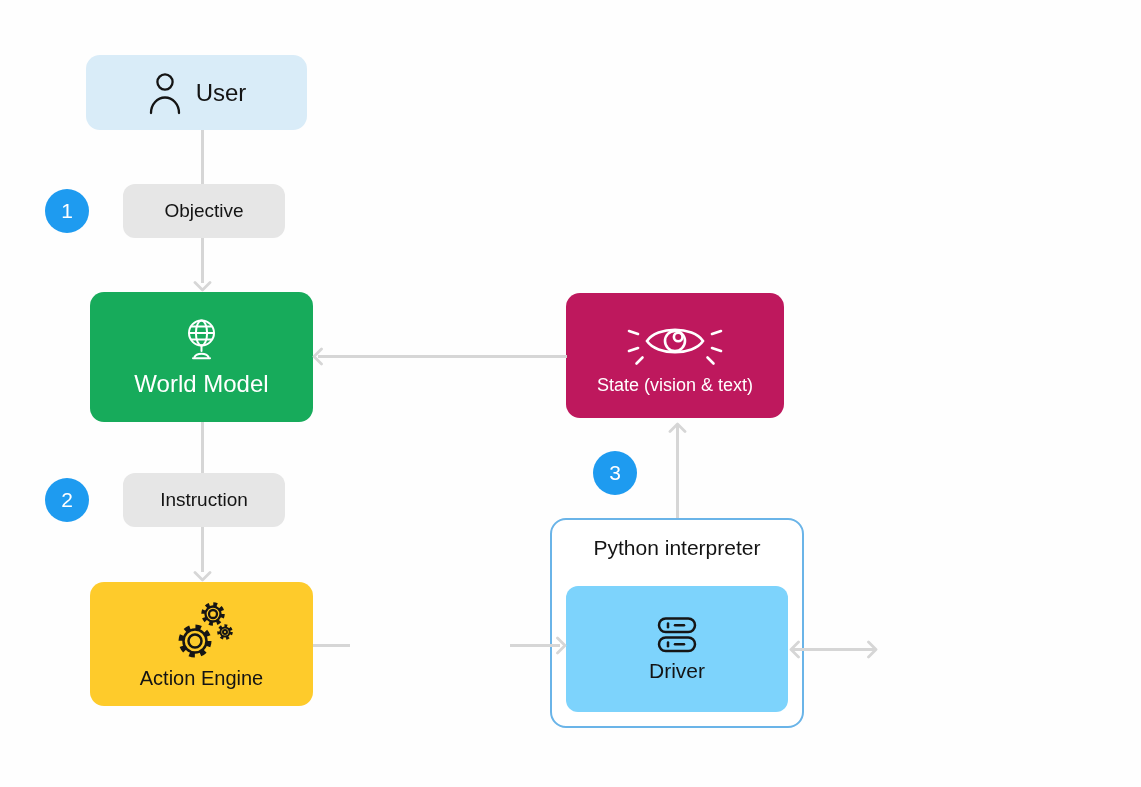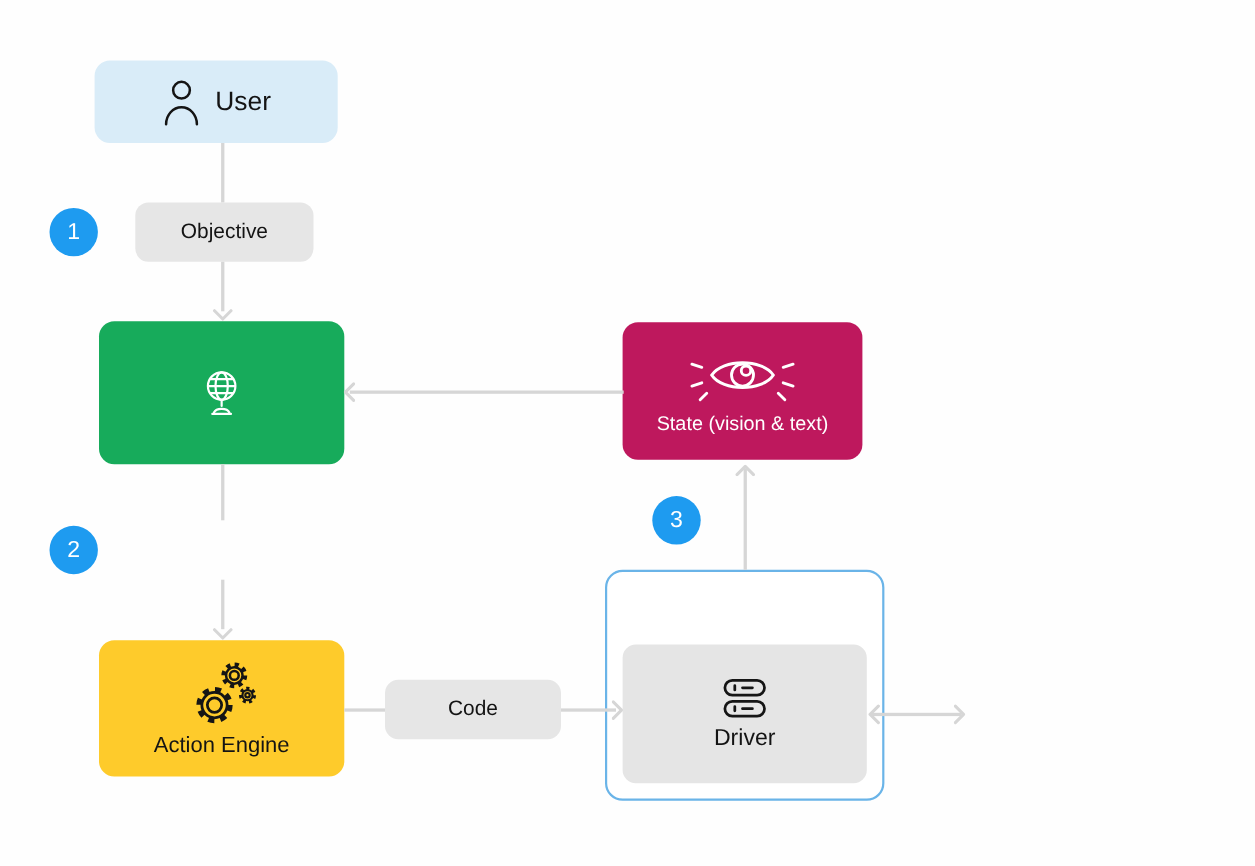--- a/index.html
+++ b/index.html
@@ -9,21 +9,21 @@
   }
   .node { position:absolute; display:flex; align-items:center; justify-content:center; box-sizing:border-box;text-align:center; }
   .col  { flex-direction:column; }
 
   #user         { left:86px;  top:55px;  width:221px; height:75px;  background:#d9ecf8; border-radius:14px; gap:13px; font-size:24px; }
   #world-model  { left:90px;  top:292px; width:223px; height:130px; background:#17ab5b; border-radius:14px; color:#fff; font-size:24px; gap:9px; }
   #action-engine{ left:90px;  top:582px; width:223px; height:124px; background:#fecb2b; border-radius:14px; font-size:20px; gap:4px; }
   #state        { left:566px; top:293px; width:218px; height:125px; background:#be185d; border-radius:14px; color:#fff; font-size:18px; gap:9px; }
   #py-container { left:550px; top:518px; width:254px; height:210px; background:#fff; border:2.5px solid #6ab4e8; border-radius:16px; }
   #py-title     { position:absolute; left:550px; top:536px; width:254px; text-align:center; font-size:21px; }
-  #driver       { left:566px; top:586px; width:222px; height:126px; background:#e5e5e5; border-radius:12px; font-size:21px; gap:5px; }
+  #driver       { left:566px; top:586px; width:222px; height:126px; background:#7dd3fc; border-radius:12px; font-size:21px; gap:5px; }
   #web          { left:879px; top:584px; width:223px; height:129px; background:#faf2c0; border-radius:14px; font-size:24px; gap:6px; }
 
   .pill { position:absolute; background:#e6e6e6; border-radius:12px; display:flex; align-items:center; justify-content:center; font-size:19px;text-align:center; }
   #objective   { left:123px; top:184px; width:162px; height:54px; }
   #instruction { left:123px; top:473px; width:162px; height:54px; }
   #code        { left:350px; top:618px; width:160px; height:54px; }
 
   .badge { position:absolute; width:44px; height:44px; border-radius:50%; background:#1e9bf0; color:#fff;
            display:flex; align-items:center; justify-content:center; font-size:21px; z-index:6; }
   #badge1 { left:45px;  top:189px; }
@@ -109,46 +109,47 @@
         <circle cx="22.5" cy="16" r="12.5"></circle>
         <ellipse cx="22.5" cy="16" rx="5.6" ry="12.5"></ellipse>
         <line x1="10.5" y1="16" x2="34.5" y2="16"></line>
         <line x1="12.6" y1="9.6" x2="32.4" y2="9.6"></line>
         <line x1="12.6" y1="22.4" x2="32.4" y2="22.4"></line>
         <path d="M22.5 28.5 L22.5 34"></path>
         <path d="M15.5 40 C17.5 35.6, 27.5 35.6, 29.5 40"></path>
         <path d="M14 41.3 L31 41.3"></path>
       </g>
     </svg>
+    <span>World Model</span>
   </div>
 
   <div class="badge" id="badge2">
     <span>2</span>
+  </div>
+  <div class="pill" id="instruction">
+    <span>Instruction</span>
   </div>
 
   <div class="node col" id="action-engine">
     <svg width="66" height="64" viewBox="0 0 66 64">
       <g fill="none" stroke="#151515">
         <circle cx="26" cy="42" r="14" stroke-width="5" stroke-dasharray="5.5 5.5"></circle>
         <circle cx="26" cy="42" r="11.5" stroke-width="2.5"></circle>
         <circle cx="26" cy="42" r="6.5" stroke-width="2.5"></circle>
         <circle cx="44" cy="15" r="9.5" stroke-width="4.5" stroke-dasharray="3.7 3.76"></circle>
         <circle cx="44" cy="15" r="7.5" stroke-width="2.3"></circle>
         <circle cx="44" cy="15" r="4" stroke-width="2.3"></circle>
         <circle cx="56" cy="33" r="6" stroke-width="3.5" stroke-dasharray="2.7 2.7"></circle>
         <circle cx="56" cy="33" r="4.6" stroke-width="2"></circle>
         <circle cx="56" cy="33" r="2" stroke-width="2"></circle>
       </g>
     </svg>
     <span>Action Engine</span>
   </div>
 
-  <div class="pill" id="code">
-    <span>Code</span>
-  </div>
 
   <div class="node col" id="state">
     <svg width="132" height="50" viewBox="0 0 132 50">
       <g fill="none" stroke="#ffffff" stroke-width="2.6" stroke-linecap="round">
         <path d="M38 25 C48 10, 84 10, 94 25 C84 40, 48 40, 38 25 Z"></path>
         <circle cx="66" cy="25" r="10"></circle>
         <circle cx="69.2" cy="21" r="4.3"></circle>
         <path d="M20 15 L29 18"></path>
         <path d="M20 35 L29 32"></path>
         <path d="M112 15 L103 18"></path>
@@ -158,20 +159,21 @@
       </g>
     </svg>
     <span>State (vision &amp; text)</span>
   </div>
 
   <div class="badge" id="badge3">
     <span>3</span>
   </div>
 
   <div class="node" id="py-container"></div>
+  <div id="py-title">Python interpreter</div>
 
   <div class="node col" id="driver">
     <svg width="42" height="38" viewBox="0 0 42 38">
       <g fill="none" stroke="#151515" stroke-width="2.5" stroke-linecap="round">
         <rect x="3" y="2.5" width="36" height="13.5" rx="6.75"></rect>
         <rect x="3" y="21.5" width="36" height="13.5" rx="6.75"></rect>
         <path d="M12 7.4 L12 11.2"></path>
         <path d="M19 9.3 L28 9.3"></path>
         <path d="M12 26.4 L12 30.2"></path>
         <path d="M19 28.3 L28 28.3"></path>

